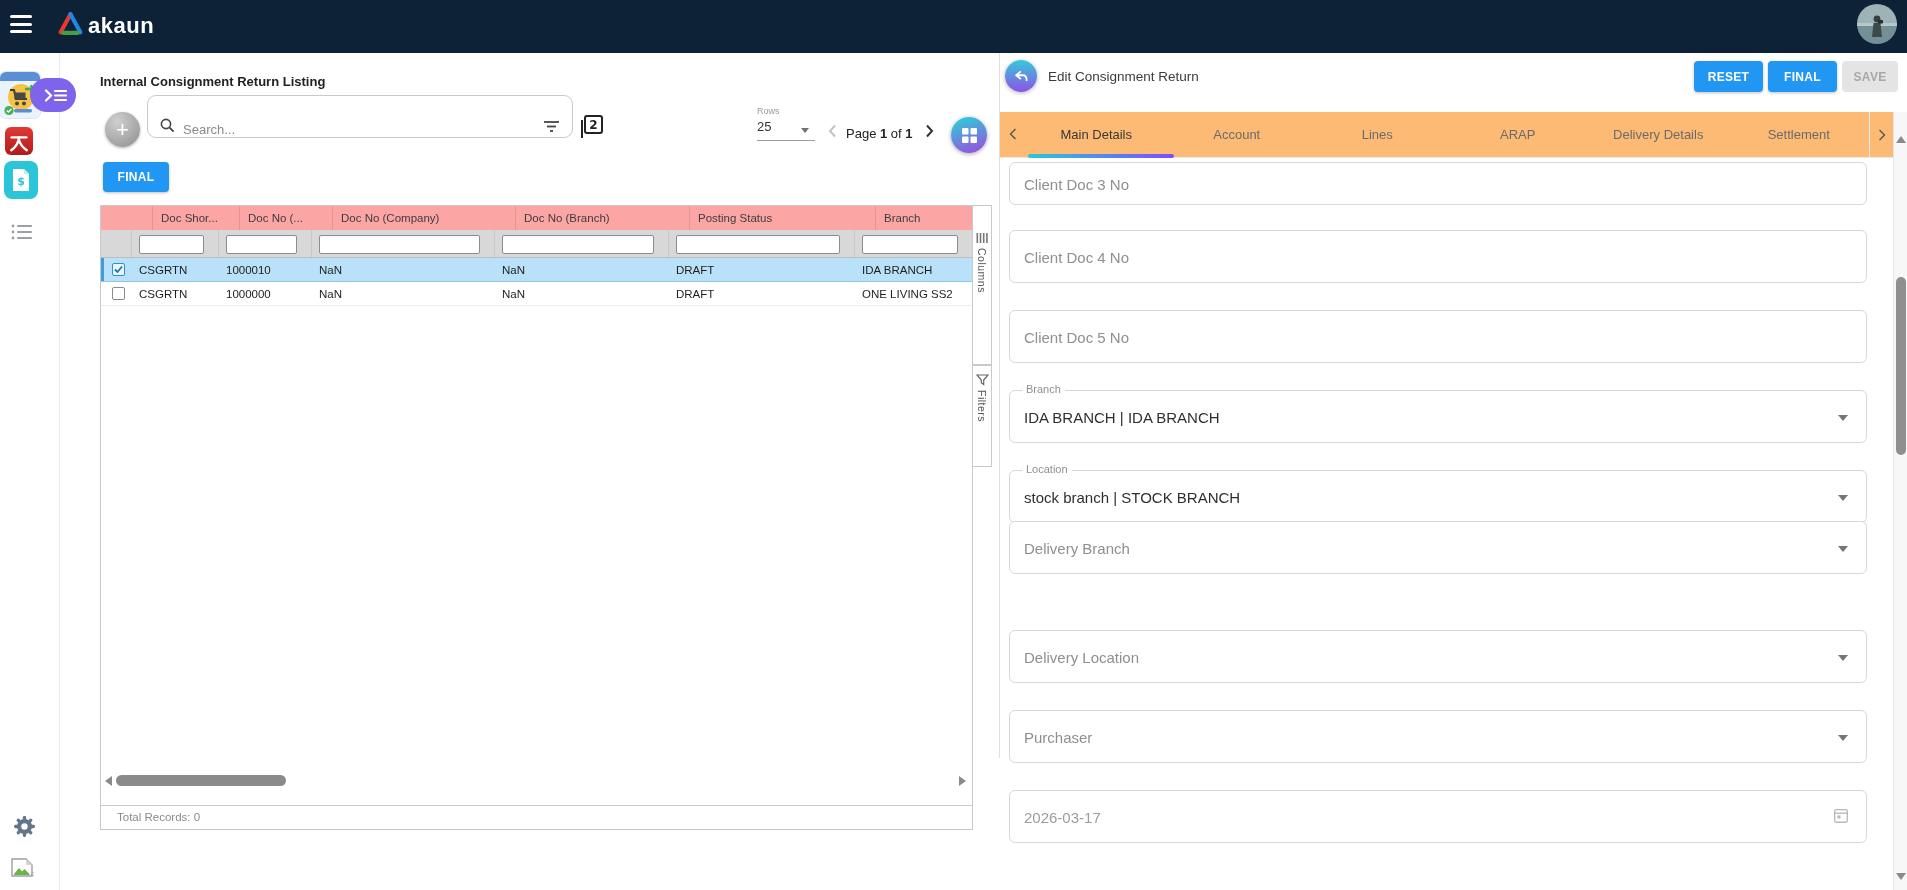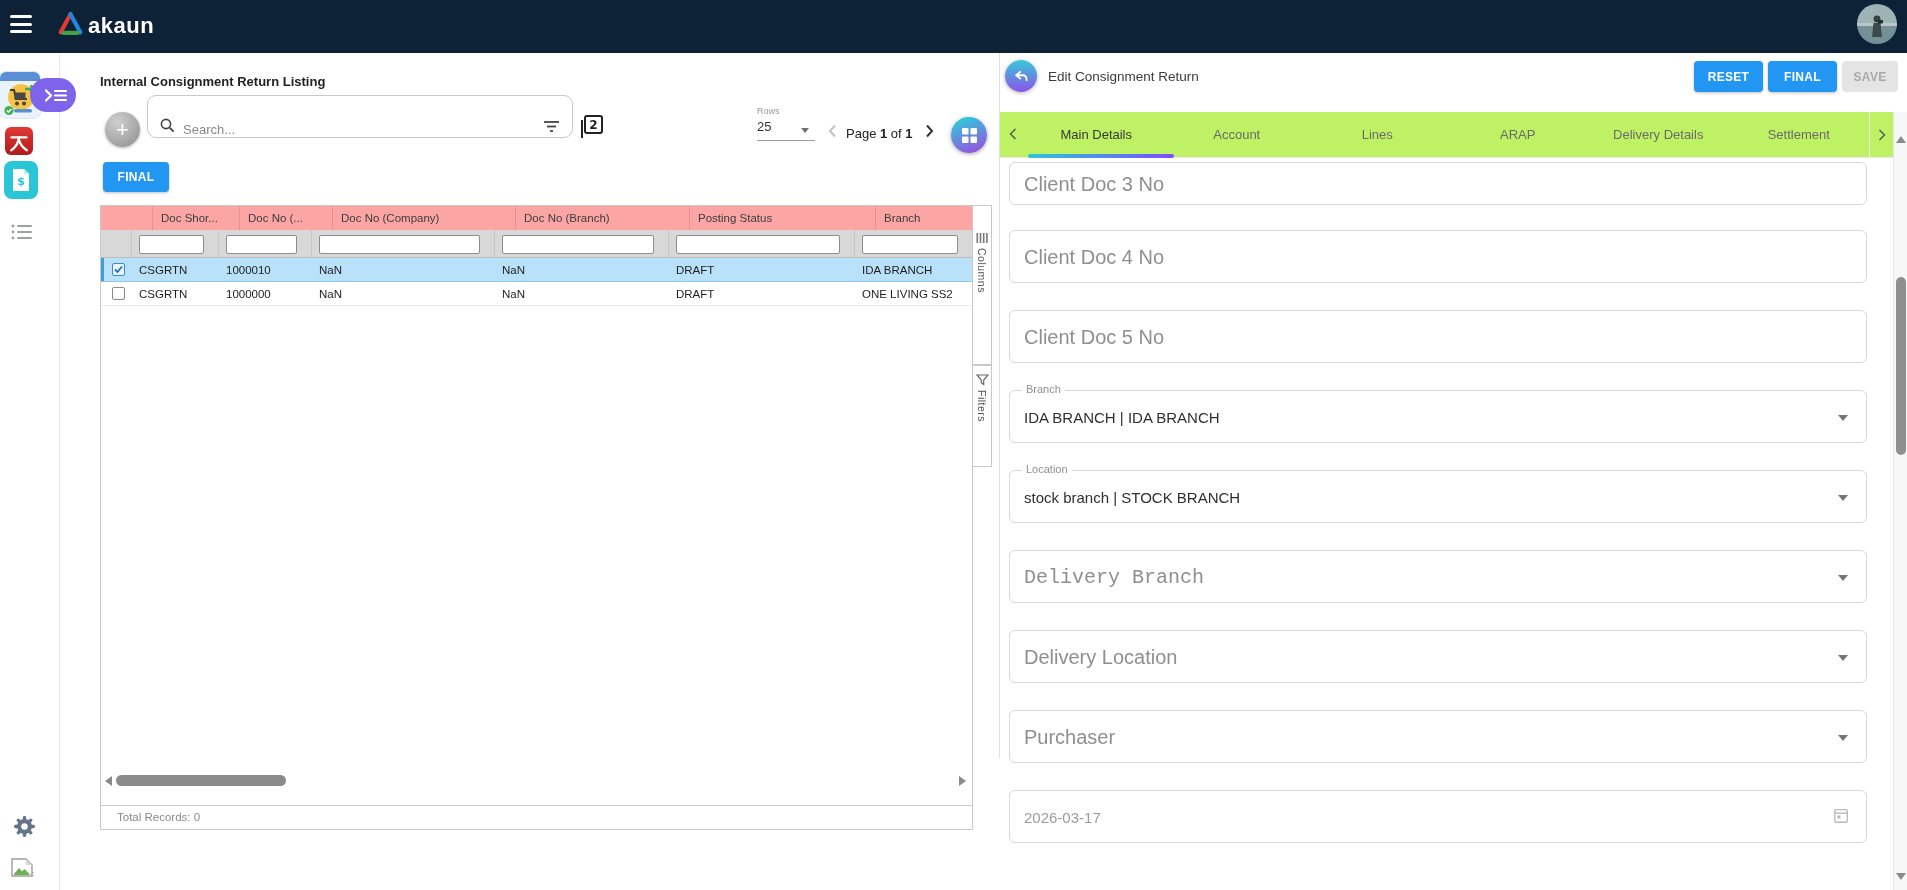--- a/index.html
+++ b/index.html
@@ -77,31 +77,31 @@
 
   
   .editor { position:absolute; left:999px; top:53px; width:908px; height:705px; background:#fff; border-left:1px solid #e0e0e0; }
   .ed-back { position:absolute; left:5px; top:7px; width:32px; height:32px; border-radius:50%; border:none; cursor:pointer;
     background:linear-gradient(180deg,#35cbd8 0%,#8d52e8 100%); box-shadow:0 1px 4px rgba(0,0,0,.3);
     display:flex; align-items:center; justify-content:center; }
   .ed-title { position:absolute; left:48px; top:16px; font-size:13.5px; color:#3c3c3c; font-weight:500; }
   .btn { position:absolute; top:8px; height:31px; border:none; border-radius:4px; font-size:12px; font-weight:700; letter-spacing:.3px; cursor:pointer; }
   .btn-blue { background:#2196f3; color:#fff; box-shadow:0 1px 3px rgba(0,0,0,.25); }
   .btn-disabled { background:#e4e4e4; color:#a8a8a8; cursor:default; }
-  .tabs { position:absolute; left:0; top:59px; width:893px; height:46px; border-bottom:1px solid #e9e9e9; background:#bef264;
+  .tabs { position:absolute; left:0; top:59px; width:893px; height:46px; border-bottom:1px solid #e9e9e9; background:#fdba74;
     display:flex; align-items:center; }
   .tab-chevron { width:26px; text-align:center; color:#555; cursor:pointer; flex:0 0 auto; }
   .tab { flex:1; text-align:center; font-size:13px; color:#6b6b6b; cursor:pointer; line-height:45px; white-space:nowrap; }
   .tab.active { color:#383838; font-weight:500; }
   .tab-underline { position:absolute; left:28px; top:101px; width:146px; height:4px; border-radius:2px;
     background:linear-gradient(90deg,#29c8d8,#7c4dff); }
   .tab-next-box { flex:0 0 24px; border-left:1px solid #efefef; height:100%; display:flex; align-items:center; justify-content:center; color:#555; cursor:pointer; }
 
   .field { position:absolute; left:9px; width:858px; height:53px; background:#fff; border:1px solid #d8d8d8; border-radius:6px; cursor:text; }
-  .field .plabel { position:absolute; left:14px; top:50%; transform:translateY(-50%); font-size:20px; color:#8f8f8f; }
+  .field .plabel { position:absolute; left:14px; top:50%; transform:translateY(-50%); font-size:15px; color:#8f8f8f; }
   .field .flabel { position:absolute; left:12px; top:-8px; font-size:11px; color:#8f8f8f; background:#fff; padding:0 4px; }
   .field .fvalue { position:absolute; left:14px; top:50%; transform:translateY(-50%); font-size:15px; color:#2f2f2f; }
   .field .fvalue.gray { color:#9c9c9c; }
   .field .caret { position:absolute; right:18px; top:50%; margin-top:-2px; width:0; height:0;
     border-left:5px solid transparent; border-right:5px solid transparent; border-top:6px solid #757575; }
   .field .cal { position:absolute; right:16px; top:50%; transform:translateY(-50%); }
 
   .vsb { position:absolute; left:893px; top:59px; width:15px; height:778px; background:#f7f7f7; border-left:1px solid #e6e6e6; }
   .vsb-thumb { position:absolute; left:2px; top:165px; width:10px; height:178px; border-radius:5px; background:#8f8f8f; cursor:grab; }
   .tri-up { width:0; height:0; border-left:5px solid transparent; border-right:5px solid transparent; border-bottom:7px solid #8a8a8a; position:absolute; left:2px; top:24px; }
@@ -393,21 +393,21 @@
     <div class="field" style="top:337px;">
       <span class="flabel">Branch</span>
       <span class="fvalue">IDA BRANCH | IDA BRANCH</span>
       <span class="caret"></span>
     </div>
     <div class="field" style="top:417px;">
       <span class="flabel">Location</span>
       <span class="fvalue">stock branch | STOCK BRANCH</span>
       <span class="caret"></span>
     </div>
-    <div class="field" style="top:497px;font-family:Liberation Mono, monospace;">
+    <div class="field" style="top:468px;">
       <span class="plabel">Delivery Branch</span>
       <span class="caret"></span>
     </div>
     <div class="field" style="top:577px;">
       <span class="plabel">Delivery Location</span>
       <span class="caret"></span>
     </div>
     <div class="field" style="top:657px;">
       <span class="plabel">Purchaser</span>
       <span class="caret"></span>

